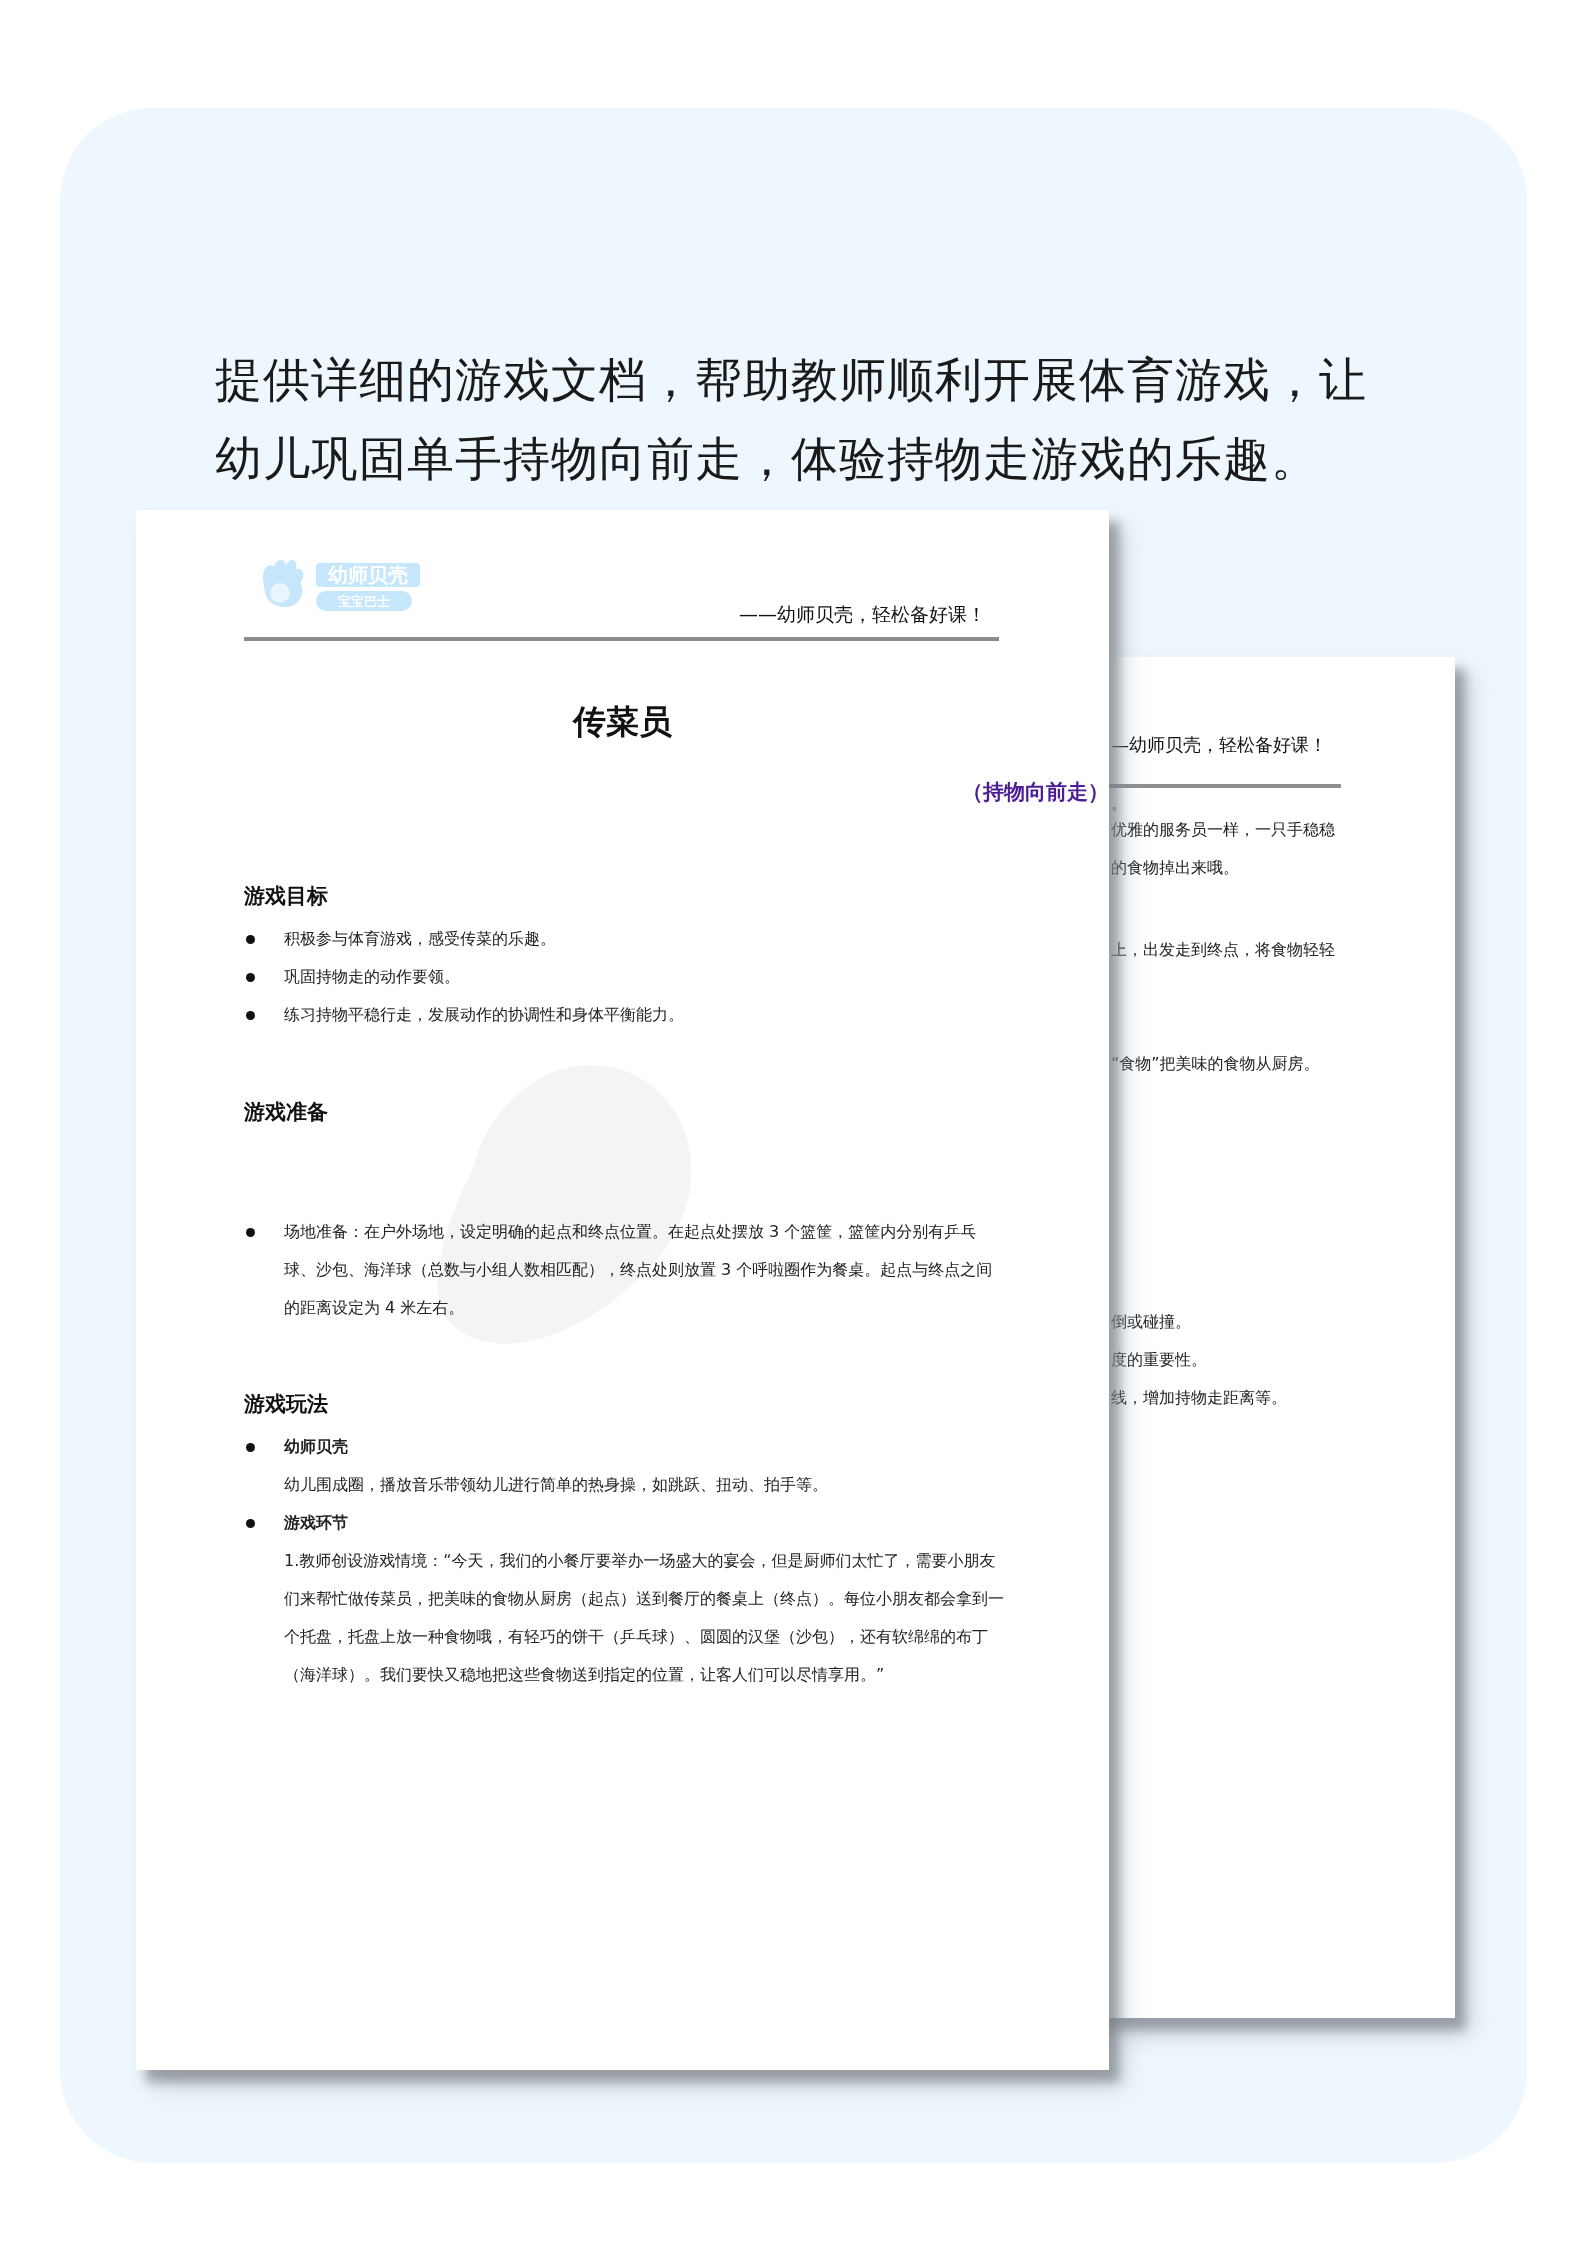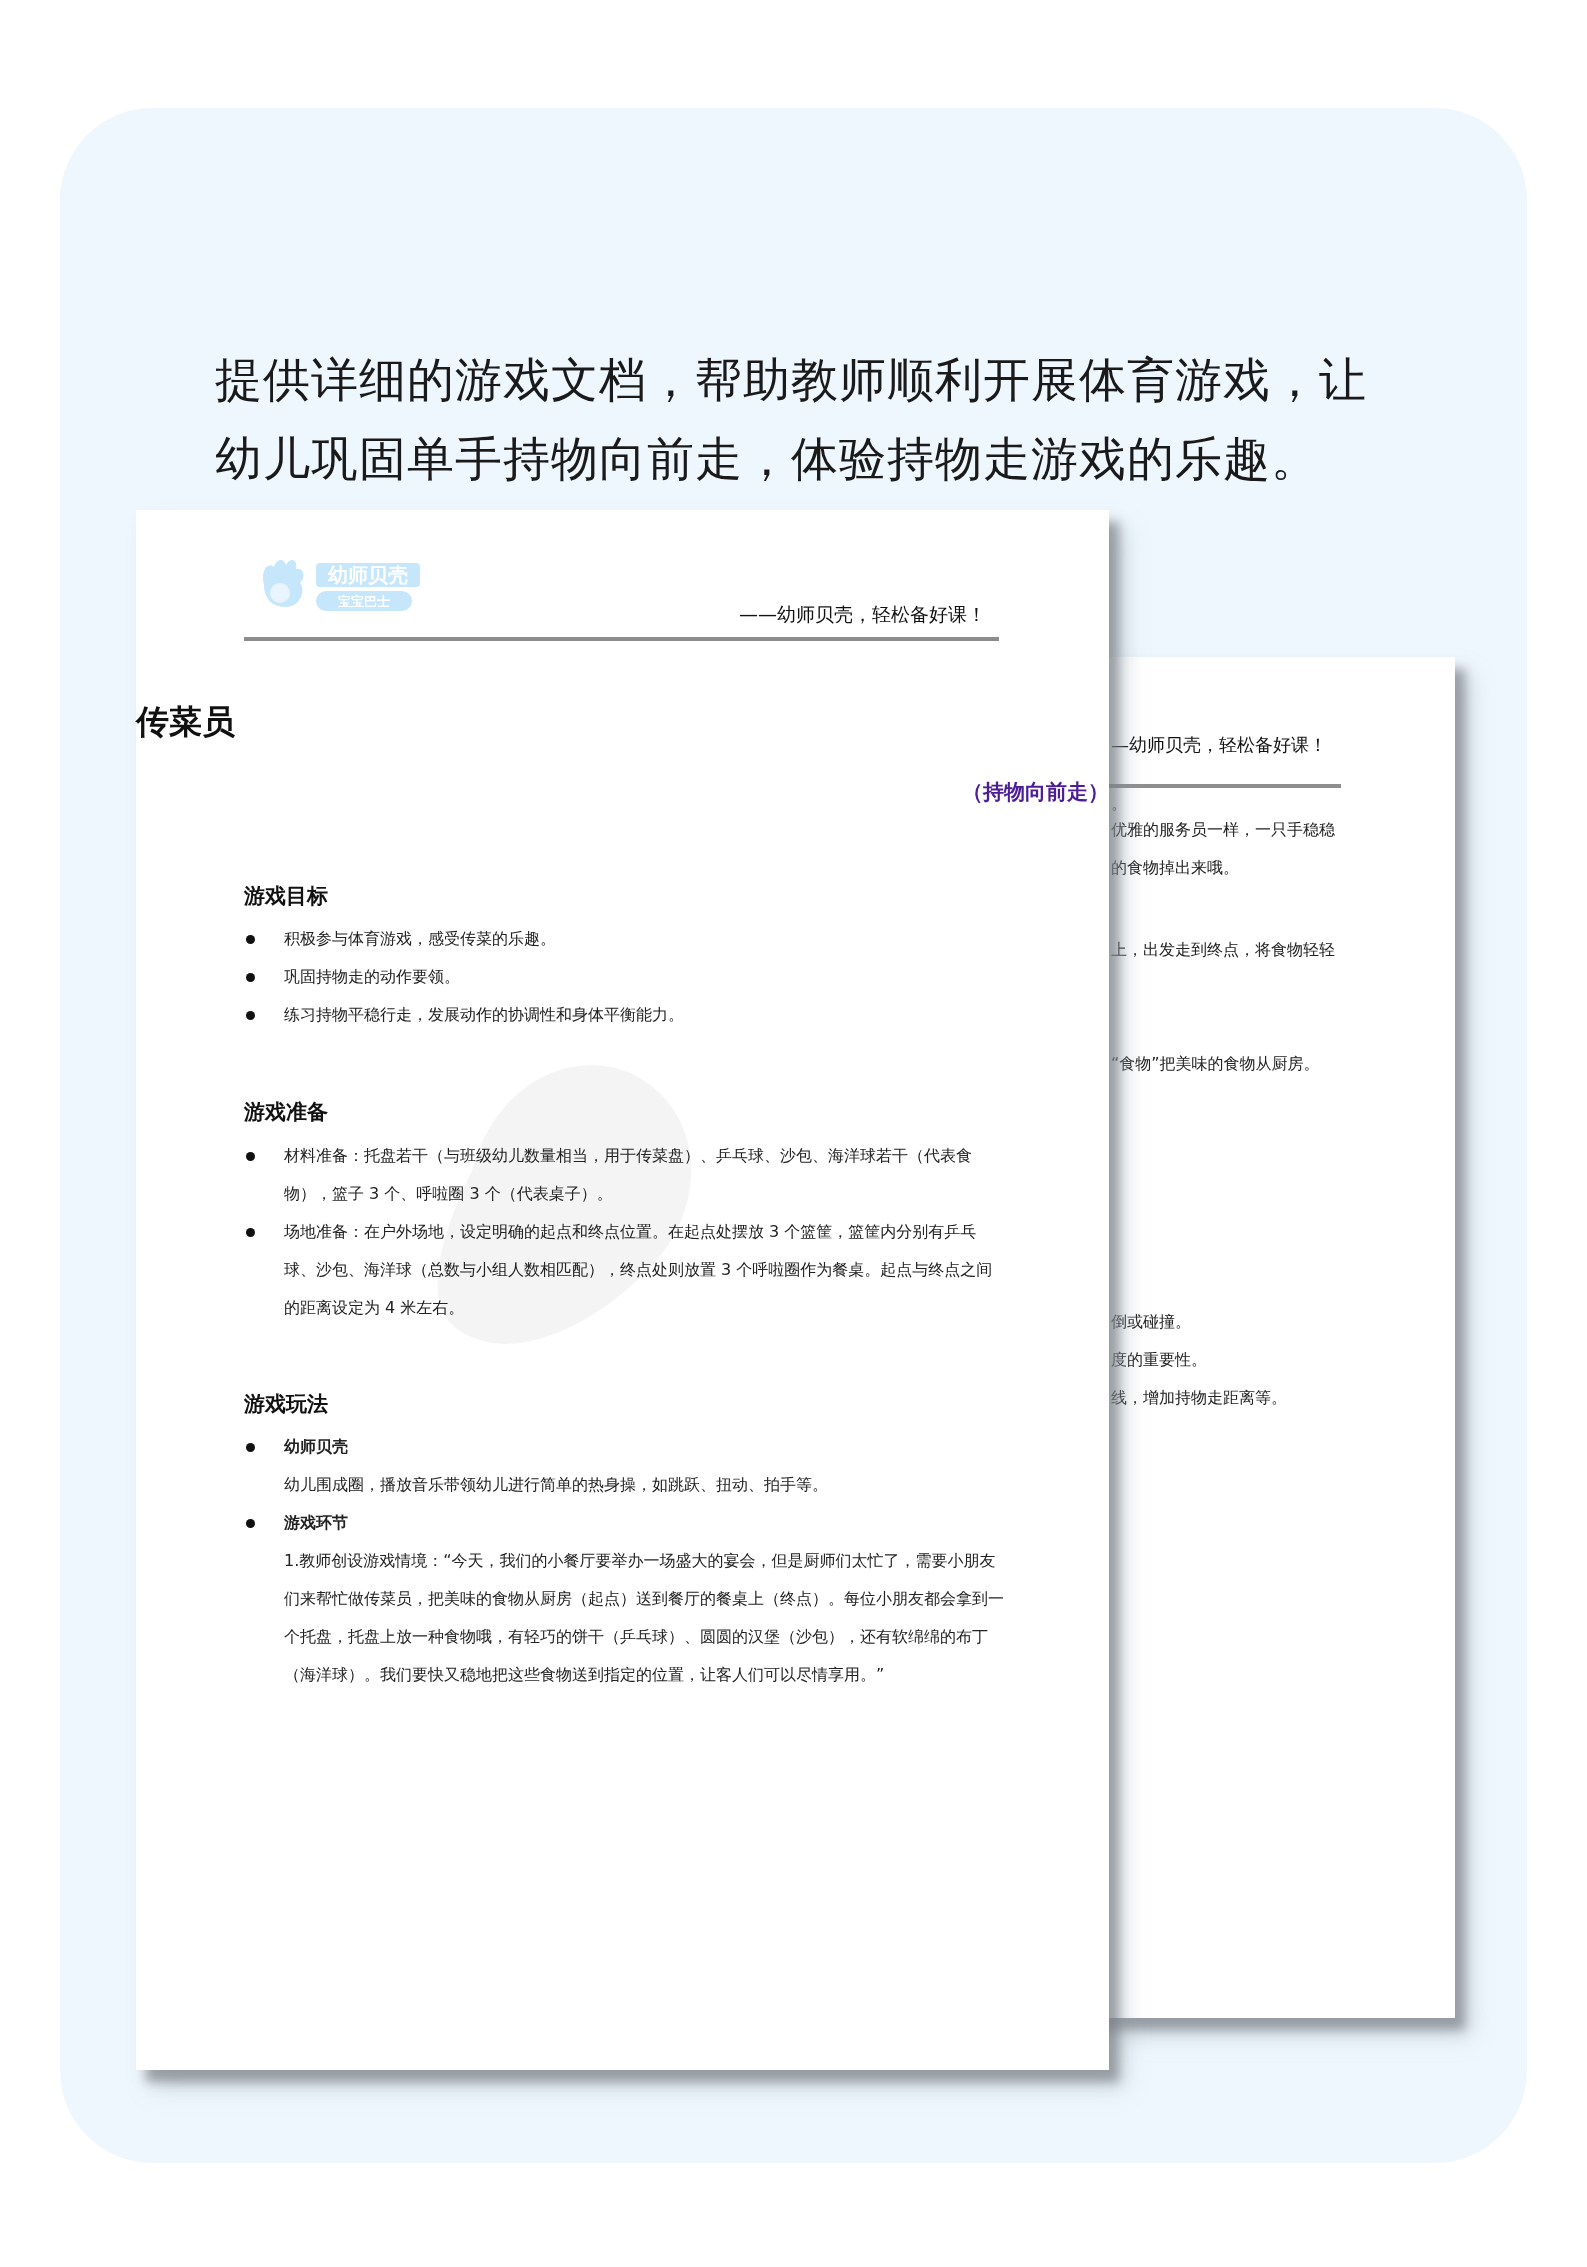--- a/index.html
+++ b/index.html
@@ -21,21 +21,21 @@
   }
   .page.back { left:491px; top:657px; width:964px; height:1361px; }
   .page.front { left:136px; top:510px; width:973px; height:1560px; }
   .back .slogan { position:absolute; left:620px; top:76px; font-size:18px; color:#111; white-space:nowrap; }
   .back .rule { position:absolute; left:618px; top:127px; width:232px; height:4px; background:#8e8e8e; }
   .back .frag { position:absolute; left:620px; font-size:16px; color:#222; white-space:nowrap; }
 
   .logo { position:absolute; left:122px; top:45px; width:170px; height:62px; }
   .front .slogan { position:absolute; right:123px; top:92px; font-size:19px; color:#111; }
   .front .rule { position:absolute; left:108px; top:127px; width:755px; height:4px; background:#8c8c8c; }
-  .doc-title { position:absolute; left:0; width:100%; top:190px; font-size:33px; font-weight:bold; color:#111; }
+  .doc-title { position:absolute; left:0; width:100%; top:190px; text-align:center; font-size:33px; font-weight:bold; color:#111; }
   .doc-sub { position:absolute; left:0; width:100%; top:268px; text-align:right; font-size:21px; font-weight:bold; color:#4c1d95;font-family:Liberation Mono, monospace; }
   .sec { position:absolute; left:108px; font-size:21px; font-weight:bold; color:#111; }
   .bl { position:absolute; left:108px; width:760px; font-size:16px; line-height:38px; color:#222; }
   .bl .dot { position:absolute; left:2px; top:15px; width:9px; height:9px; border-radius:50%; background:#111; }
   .bl .txt { margin-left:40px; display:block; }
   .watermark { position:absolute; left:300px; top:520px; width:260px; height:360px; opacity:0.06; transform:rotate(35deg); }
 </style>
 </head>
 <body>
 
@@ -88,24 +88,20 @@
   <div class="bl" style="top:486px">
     <span class="dot"></span>
     <span class="txt">练习持物平稳行走，发展动作的协调性和身体平衡能力。</span>
   </div>
   <div class="bl" style="top:448px">
     <span class="dot"></span>
     <span class="txt">巩固持物走的动作要领。</span>
   </div>
 
   <div class="sec" style="top:588px">游戏准备</div>
-  <div class="bl" style="top:627px">
-    <span class="dot"></span>
-    <span class="txt">材料准备：托盘若干（与班级幼儿数量相当，用于传菜盘）、乒乓球、沙包、海洋球若干（代表食物），篮子 3 个、呼啦圈 3 个（代表桌子）。</span>
-  </div>
   <div class="bl" style="top:703px">
     <span class="dot"></span>
     <span class="txt">场地准备：在户外场地，设定明确的起点和终点位置。在起点处摆放 3 个篮筐，篮筐内分别有乒乓球、沙包、海洋球（总数与小组人数相匹配），终点处则放置 3 个呼啦圈作为餐桌。起点与终点之间的距离设定为 4 米左右。</span>
   </div>
 
   <div class="sec" style="top:880px">游戏玩法</div>
   <div class="bl" style="top:918px">
     <span class="dot"></span>
     <span class="txt" style="font-weight:bold">幼师贝壳</span>
     <span class="txt">幼儿围成圈，播放音乐带领幼儿进行简单的热身操，如跳跃、扭动、拍手等。</span>

